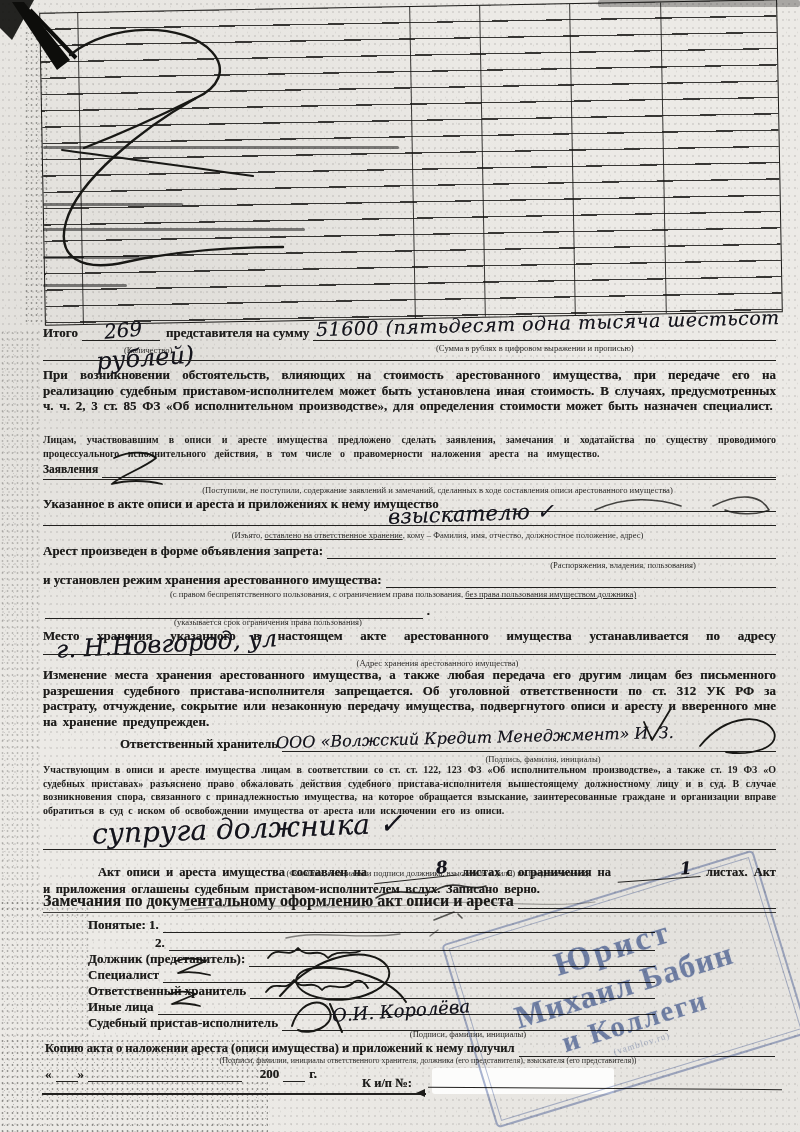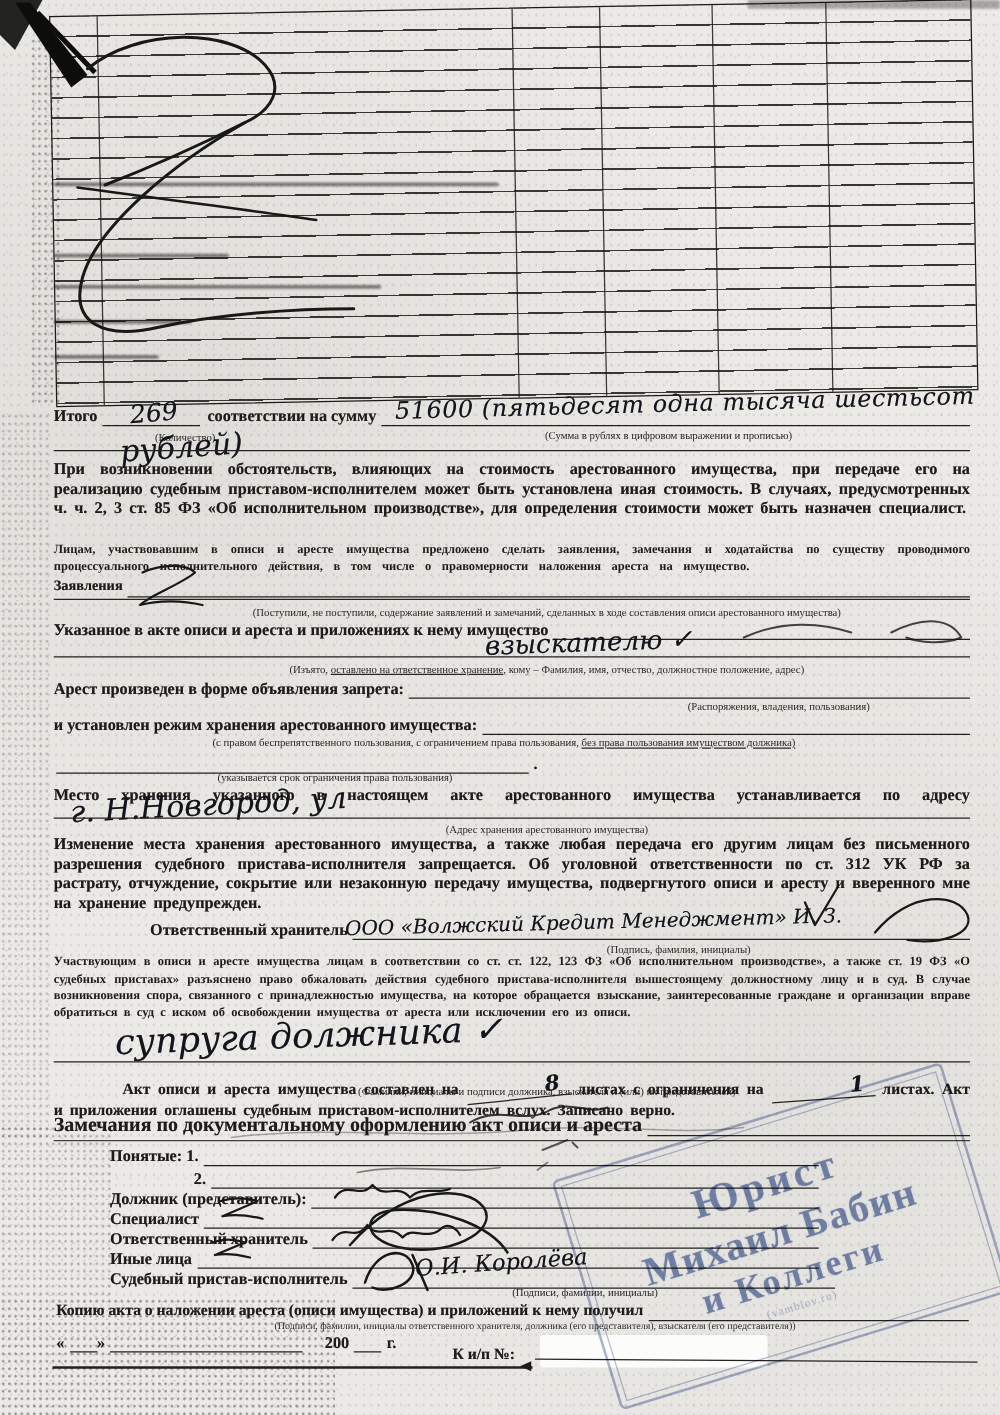--- a/index.html
+++ b/index.html
@@ -82,21 +82,21 @@
 
   <svg class="abs ink" style="left:30px;top:10px" width="430" height="310" viewBox="0 0 430 310">
     <path d="M40 45 C80 12 155 12 182 42 C198 60 188 78 166 88 C130 106 90 124 54 138" stroke-width="2.4"></path>
     <path d="M32 140 C90 148 170 158 223 166" stroke-width="2"></path>
     <path d="M166 88 C110 120 48 170 36 212 C26 248 52 262 96 252 C145 241 205 237 253 237" stroke-width="2.4"></path>
   </svg>
 
   <div class="abs row t" style="left:43px;top:325px;width:733px">
     <span class="lbl">Итого</span>
     <span class="fill" style="max-width:78px"></span>
-    <span class="lbl" style="margin-left:6px">соответствии на сумму</span>
+    <span class="lbl" style="margin-left:6px">представителя на сумму</span>
     <span class="fill"></span>
   </div>
   <div class="abs hw" style="left:104px;top:318px;font-size:20px;transform:rotate(-5deg)">269</div>
   <div class="abs hw" style="left:316px;top:312px;font-size:19px;transform:rotate(-1.5deg);letter-spacing:.5px">51600 (пятьдесят одна тысяча шестьсот</div>
   <div class="abs cap" style="left:96px;top:345px">(Количество)</div>
   <div class="abs cap" style="left:408px;top:343px">(Сумма в рублях в цифровом выражении и прописью)</div>
   <div class="abs hw" style="left:96px;top:344px;font-size:24px;transform:rotate(-4deg)">рублей)</div>
   <div class="abs line" style="left:43px;top:360px;width:733px"></div>
 
   <div class="abs t just" style="left:43px;top:367px;width:733px">При возникновении обстоятельств, влияющих на стоимость арестованного имущества, при передаче его на реализацию судебным приставом-исполнителем может быть установлена иная стоимость. В случаях, предусмотренных ч. ч. 2, 3 ст. 85 ФЗ «Об исполнительном производстве», для определения стоимости может быть назначен специалист.</div>

